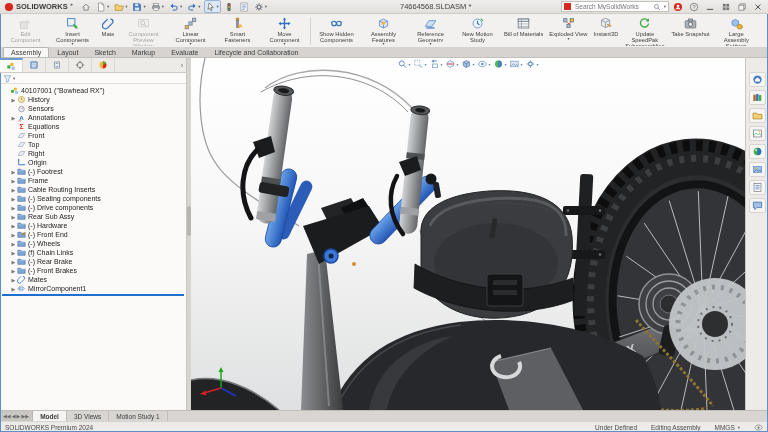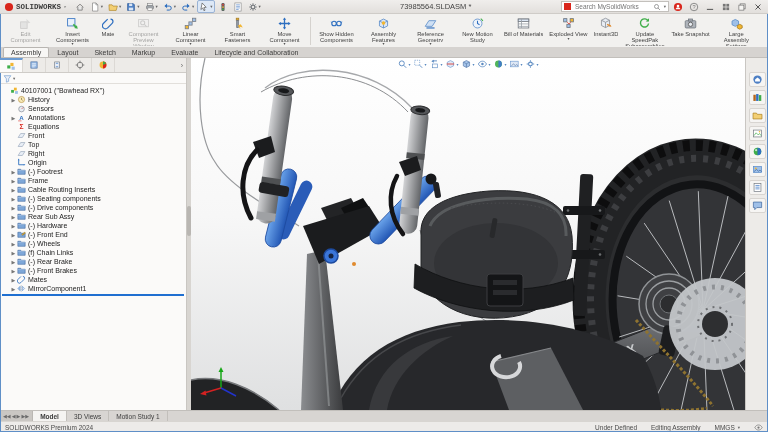--- a/index.html
+++ b/index.html
@@ -1,21 +1,21 @@
 <!DOCTYPE html>
 <html><head>
 <meta charset="utf-8">
 <style>
   html,body{margin:0;padding:0;background:#9aa0a6;}
   *{box-sizing:border-box;user-select:none;}
   .window{position:relative;width:768px;height:432px;background:#eceae7;font-family:"Liberation Sans",sans-serif;overflow:hidden;outline:1px solid #5f8fc7;outline-offset:-1px;}
   .icn{width:12px;height:12px;display:inline-block;vertical-align:middle;}
   
   .titlebar{height:14px;background:linear-gradient(#f0eeec,#e2dfdc);display:flex;align-items:center;padding:0 4px;font-size:7.5px;color:#333;position:relative;border-bottom:1px solid #cfccc8;}
-  .brand{display:flex;align-items:center;gap:2px;font-weight:bold;font-size:7.5px;color:#3c3c3c;margin-right:6px;font-family:Liberation Mono, monospace;}
+  .brand{display:flex;gap:2px;font-weight:bold;font-size:7.5px;color:#3c3c3c;margin-right:6px;}
   .brand .icn{width:10px;height:10px;}
   .qat{display:flex;align-items:center;gap:1px;}
   .qbtn{display:flex;align-items:center;padding:0 1px;height:13px;border:1px solid transparent;border-radius:2px;cursor:pointer;}
   .qbtn .icn{width:10px;height:10px;}
   .qbtn.pressed{border-color:#9ab3d5;background:#dde8f6;}
   .car{font-size:4.5px;color:#666;margin-left:1px;}
   .doc-title{position:absolute;left:400px;top:0;height:14px;line-height:14px;font-size:7.5px;color:#444;white-space:nowrap;}
   .tb-right{margin-left:auto;display:flex;align-items:center;gap:3px;}
   .searchbox{display:flex;align-items:center;gap:2px;background:#fff;border:1px solid #c3c0bc;height:11px;width:108px;padding:0 2px;}
   .searchbox .logo{width:7px;height:7px;background:#d9261c;flex:0 0 auto;}
@@ -162,21 +162,21 @@
         <span class="qbtn">
           <svg class="icn" style="width:10px;height:10px" viewBox="0 0 16 16">
             <circle cx="8" cy="8" r="3" fill="none" stroke="#75797e" stroke-width="2"></circle>
             <g stroke="#75797e" stroke-width="1.6">
               <path d="M8 2v2.2M8 11.8V14M2 8h2.2M11.8 8H14M3.8 3.8l1.5 1.5M10.7 10.7l1.5 1.5M12.2 3.8l-1.5 1.5M5.3 10.7l-1.5 1.5"></path>
             </g>
           </svg>
           <span class="car">▾</span>
         </span>
       </div>
-    <div class="doc-title">73985564.SLDASM *</div>
+    <div class="doc-title">74664568.SLDASM *</div>
     <div class="tb-right">
       <div class="searchbox">
         <span class="logo"></span>
         <input placeholder="Search MySolidWorks" style="">
         <svg class="icn" viewBox="0 0 16 16">
             <circle cx="7" cy="7" r="4" fill="none" stroke="#888" stroke-width="1.6"></circle>
             <path d="M10 10l4 4" stroke="#888" stroke-width="1.6"></path>
           </svg>
         <span class="car">▾</span>
       </div>

